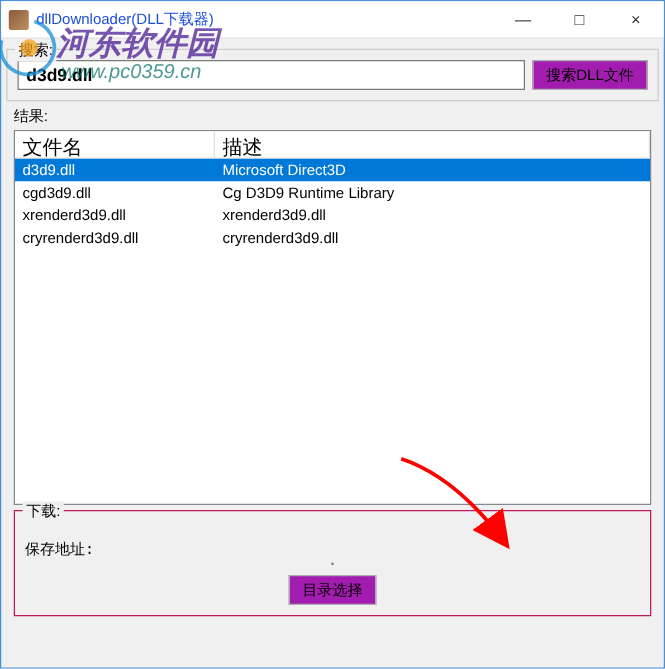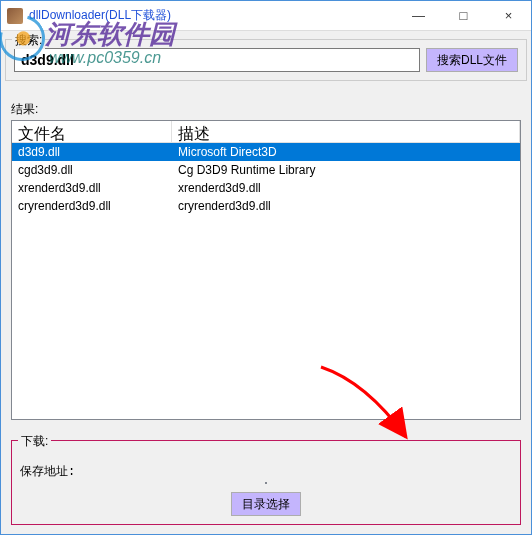--- a/index.html
+++ b/index.html
@@ -72,28 +72,28 @@
     border: 1px solid #7a7a7a;
     background: #fff;
     padding: 0 6px;
     font-size: 14px;
     font-weight: bold;
     font-family: inherit;
   }
   .btn {
     height: 24px;
     padding: 0 10px;
-    background: #c4b5fd;
+    background: #a21caf;
     border: 1px solid #adadad;
     font-size: 12px;
     font-family: inherit;
     cursor: pointer;
   }
   .results-group {
-    margin: 20px 6px;
+    margin: 4px 6px;
     position: relative;
   }
   .results-label {
     font-size: 12px;
     margin-bottom: 2px;
   }
   .list {
     border: 1px solid #828790;
     background: #fff;
     height: 300px;

